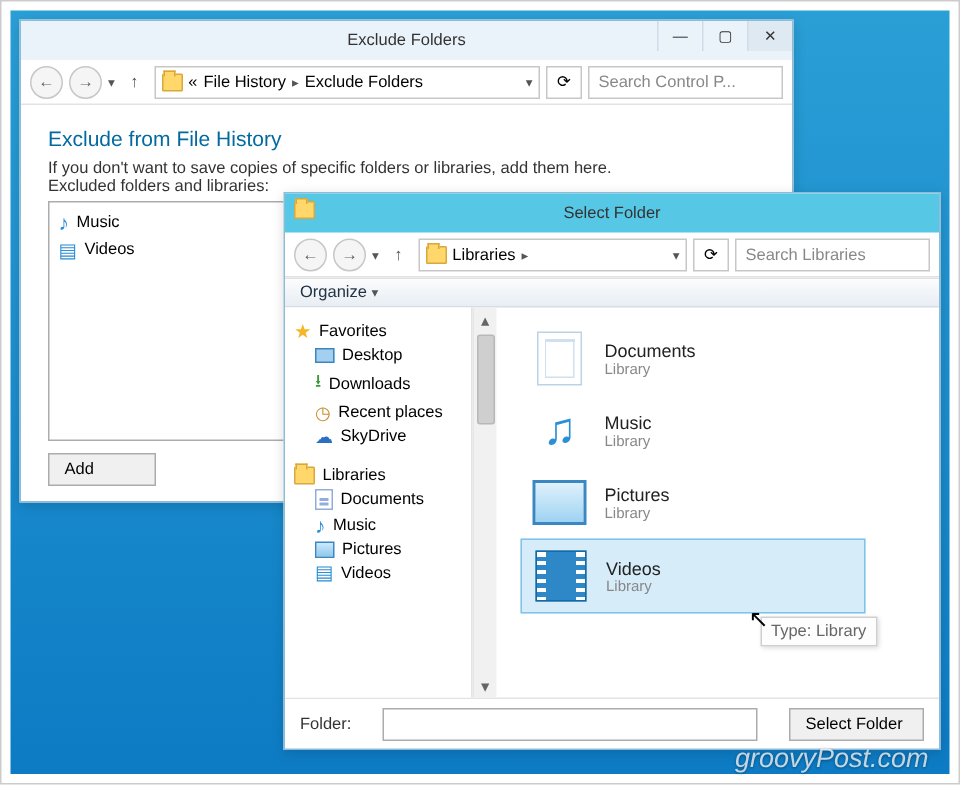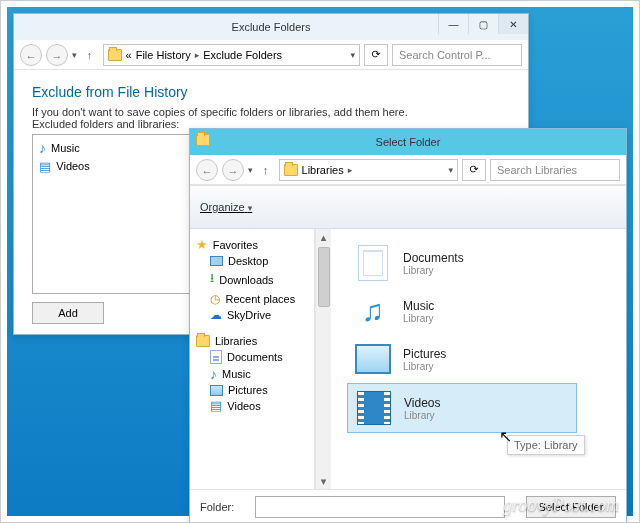--- a/index.html
+++ b/index.html
@@ -21,26 +21,26 @@
 .refresh { width:24px; height:22px; border:1px solid #c7c7c7; display:flex; align-items:center; justify-content:center;}
 .search { width:130px; height:22px; border:1px solid #c7c7c7; padding:0 6px; color:#888; display:flex; align-items:center;}
 
 .body1 { padding:14px 18px 10px;}
 .h1 { color:#0369a1; font-size:14px; margin-bottom:6px;}
 .desc { color:#333; margin-bottom:0;}
 .label { color:#333; margin-bottom:4px;}
 .listbox { border:1px solid #acacac; height:160px; background:#fff; padding:4px;}
 .listbox .li { display:flex; align-items:center; gap:5px; height:18px; padding:0 2px;}
 .btnrow { margin-top:8px; display:flex; gap:6px;}
-.btn { min-width:72px; height:22px; border:1px solid #acacac; background:#f0f0f0; display:flex; align-items:center; justify-content:center; padding:0 10px;}
+.btn { min-width:72px; height:22px; border:1px solid #acacac; background:#f0f0f0; display:flex; align-items:center; justify-content:flex-start; padding:0 10px;}
 .btn.disabled { color:#a0a0a0; background:#f7f7f7; border-color:#d4d4d4;}
 
 
 .titlebar2 { background:#57c7e6;}
-.orgbar { height:44px; background:linear-gradient(#fbfcfd,#e8eef4); border-top:1px solid #e3e3e3; border-bottom:1px solid #d6dde4; display:flex; align-items:center; padding:0 10px;text-decoration:underline;}
+.orgbar { height:20px; background:linear-gradient(#fbfcfd,#e8eef4); border-top:1px solid #e3e3e3; border-bottom:1px solid #d6dde4; display:flex; align-items:center; padding:0 10px;}
 .orgbar .org { color:#234; }
 .panes { display:flex; }
 .sidebar { width:125px; border-right:1px solid #e3e3e3; padding:6px 4px 6px 8px; background:#fff; height:260px; overflow:hidden;}
 .sidehead { display:flex; align-items:center; gap:5px; font-weight:400; margin:2px 0 2px -2px;}
 .sideitem { display:flex; align-items:center; gap:5px; padding:1px 0 1px 12px;text-align:right;}
 .sidediv { height:10px;}
 .scrolltrack { width:16px; background:#f1f1f1; border-left:1px solid #e6e6e6; display:flex; flex-direction:column; align-items:center; height:260px;}
 .scrolltrack .sbtn{height:16px;width:100%;display:flex;align-items:center;justify-content:center;color:#666;}
 .scrolltrack .thumb{width:12px;height:60px;background:#cfcfcf;border:1px solid #b8b8b8;border-radius:2px;margin-top:2px;}
 
@@ -50,21 +50,21 @@
 .lib .name { font-size:12px; color:#222;}
 .lib .sub { font-size:10px; color:#888;}
 .lib.sel { background:#d6ecf8; border:1px solid #7fc3e8;}
 .tooltip { position:absolute; left:176px; top:206px; background:#fdfdfd; border:1px solid #cfcfcf; padding:3px 6px; font-size:10px; color:#666; box-shadow:1px 1px 3px rgba(0,0,0,.15);}
 .cursor { position:absolute; left:168px; top:198px; font-size:16px; color:#000; z-index:5;}
 
 .footer { height:34px; border-top:1px solid #e3e3e3; display:flex; align-items:center; padding:0 10px; gap:21px;}
 .footer .flabel { color:#333;}
 .footer .finput { flex:1; height:22px; border:1px solid #acacac; background:#fff;}
 
-.watermark { position:absolute; right:20px; bottom:6px; color:rgba(255,255,255,.75); font-size:18px; font-style:italic; font-family:Liberation Serif, serif; text-shadow:0 1px 2px rgba(0,0,0,.4);}
+.watermark { position:absolute; right:20px; bottom:6px; color:rgba(255,255,255,.75); font-size:18px; font-style:italic; font-family:Liberation Sans, sans-serif; text-shadow:0 1px 2px rgba(0,0,0,.4);}
 
 
 .ico-folder { width:14px;height:12px;background:#ffd76b;border:1px solid #d9a83a;border-radius:1px;position:relative;display:inline-block;}
 .ico-folder::before{content:"";position:absolute;top:-3px;left:0;width:6px;height:3px;background:#ffd76b;border:1px solid #d9a83a;border-bottom:none;}
 .ico-note { color:#2a8fd6; font-size:14px;}
 .ico-film { color:#2a8fd6; font-size:13px;}
 .ico-star { color:#f5b728; font-size:13px;}
 .ico-desktop{width:13px;height:10px;border:1px solid #3a87c2;background:#a3d0ef;display:inline-block;}
 .ico-downloads{color:#3a9a3a;font-size:12px;}
 .ico-clock{color:#c78f2e;font-size:12px;}

